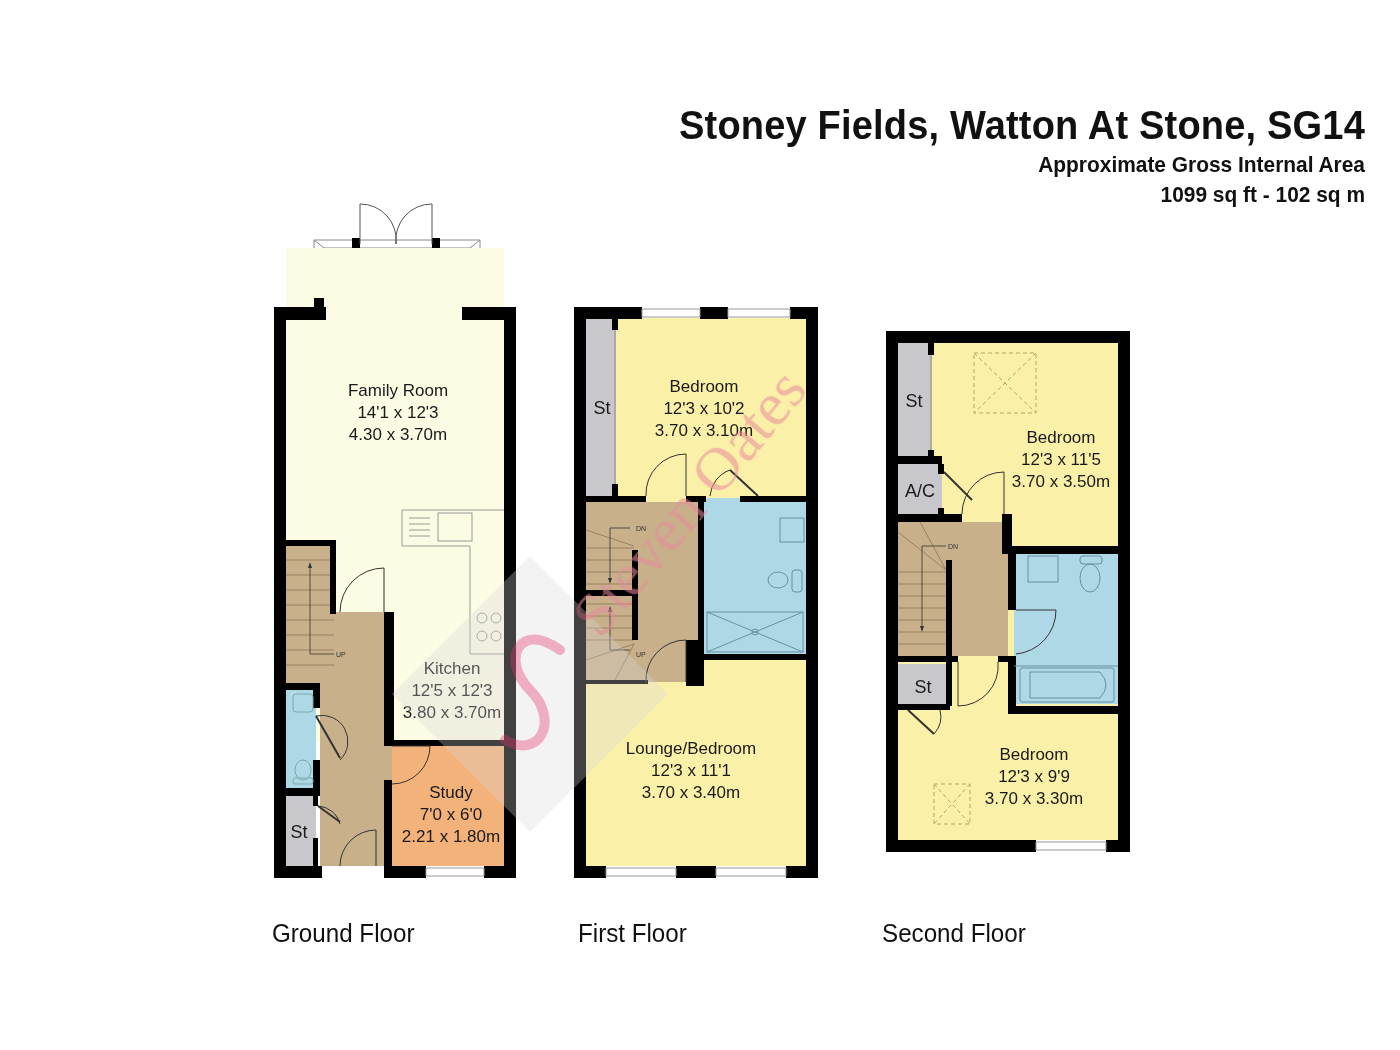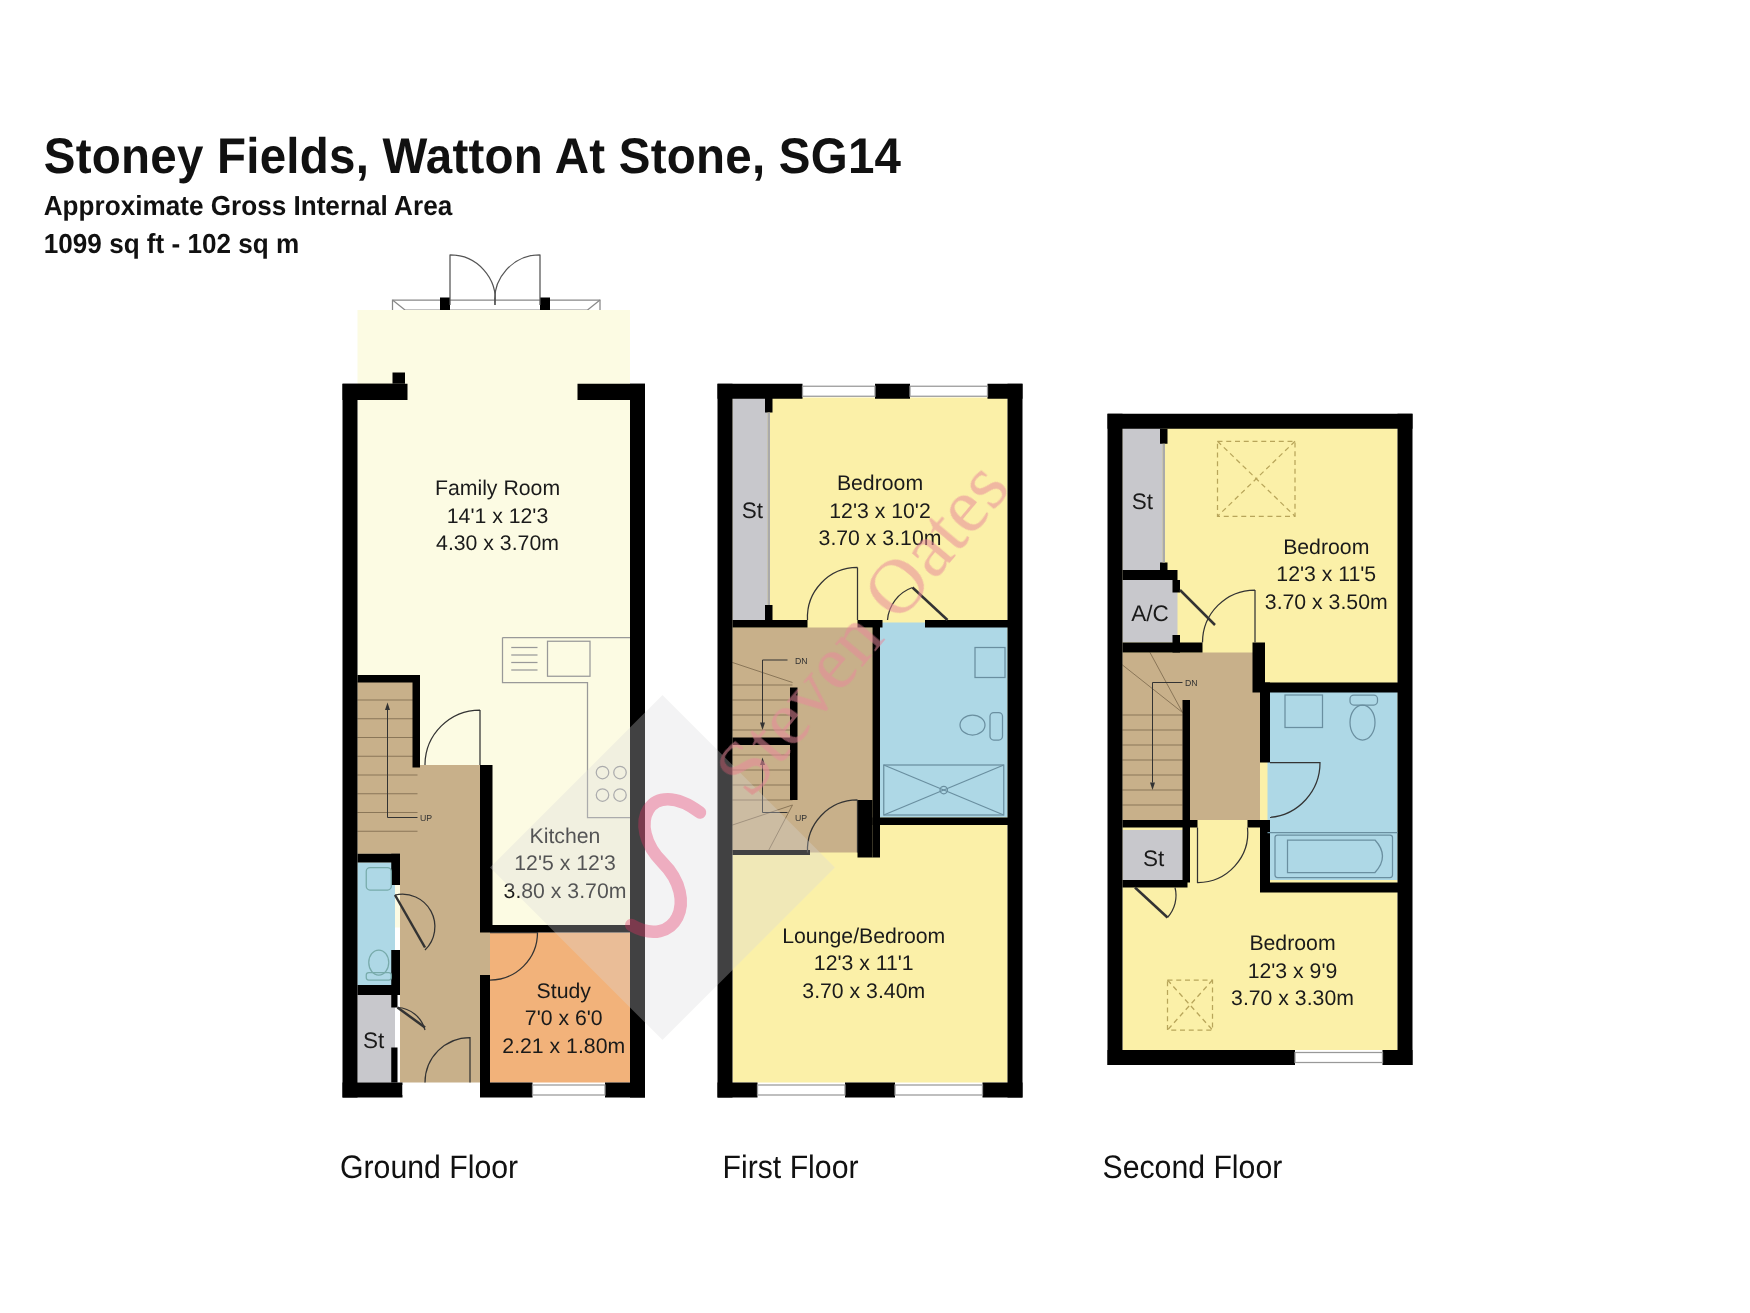--- a/index.html
+++ b/index.html
@@ -1,17 +1,17 @@
 <!DOCTYPE html>
 <html><head>
 <meta charset="utf-8">
 <style>
   html, body { margin:0; padding:0; background:#ffffff; }
   body { width:1400px; height:1050px; position:relative; overflow:hidden; font-family:"Liberation Sans", sans-serif; }
-  .header { position:absolute; left:0; top:100px; width:1400px; text-align:left; color:#111; }
+  .header { position:absolute; left:0; top:100px; width:1400px; text-align:right; color:#111; }
   .title { font-family:"Liberation Sans", sans-serif; font-weight:bold; font-size:40px; letter-spacing:0.2px; transform:scaleX(0.95); display:block; line-height:50px; }
   .sub { font-weight:bold; font-size:22px; line-height:30px; display:block; transform:scaleX(0.95); }
   svg.plan { position:absolute; left:0; top:0; width:1400px; height:1050px; }
   .floor-label { position:absolute; top:918px; font-size:26px; color:#111; font-family:"Liberation Sans", sans-serif; transform:scaleX(0.93); transform-origin:left; }
   .room-text text { font-family:"Liberation Sans", sans-serif; fill:#1a1a1a; }
 </style>
 </head>
 <body>
 
 <div class="header">

